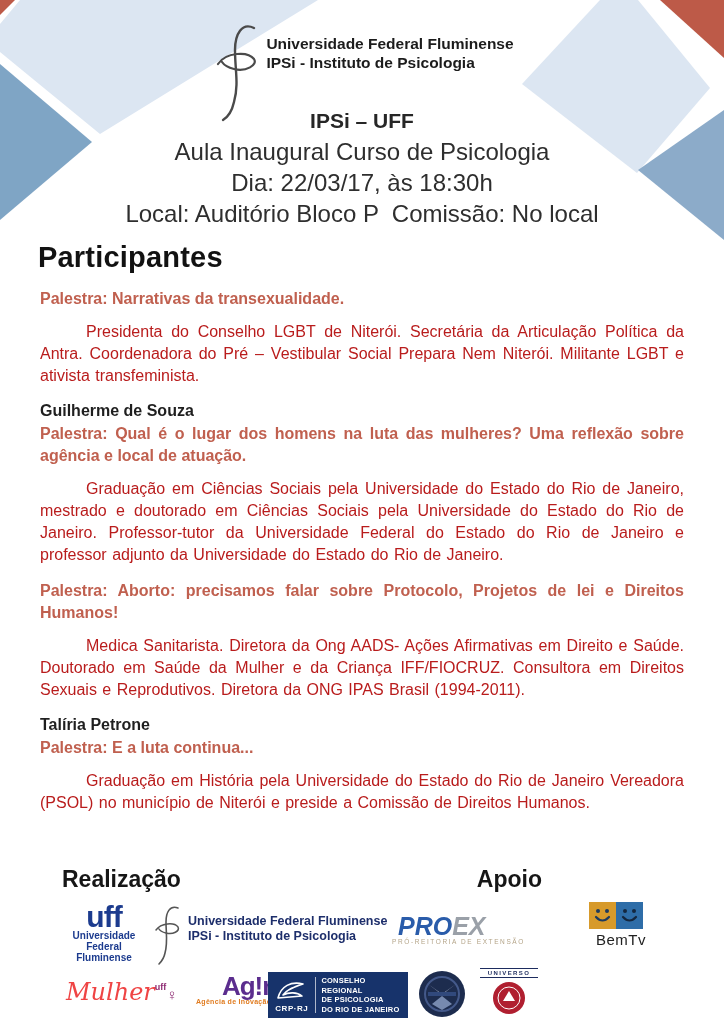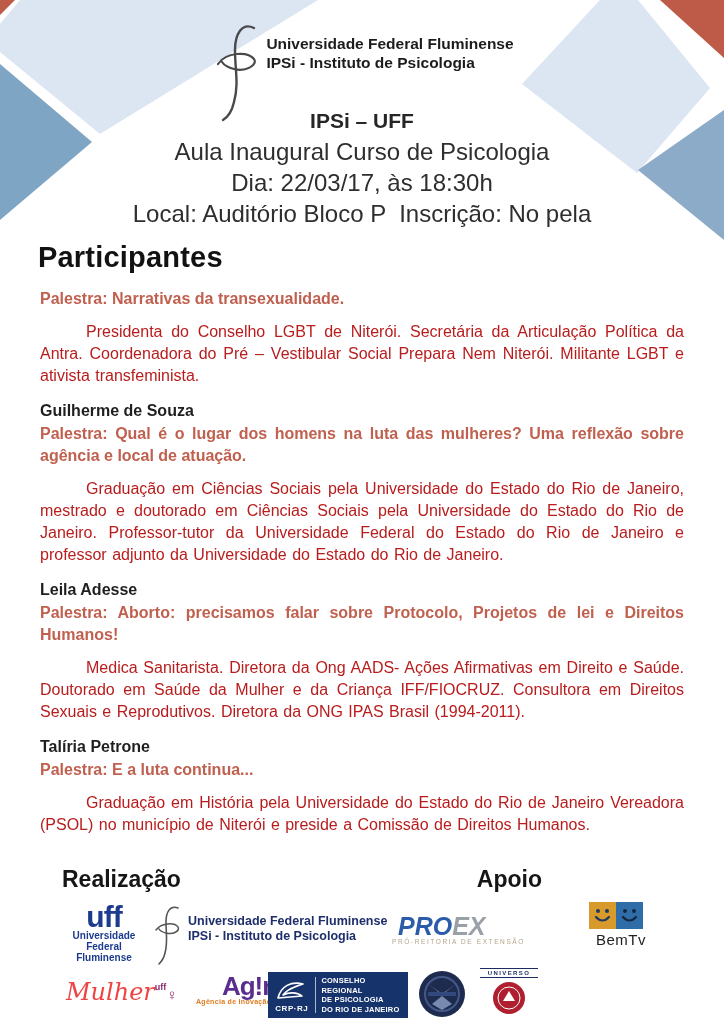--- a/index.html
+++ b/index.html
@@ -96,39 +96,38 @@
     <div class="brand-text">
       <div>Universidade Federal Fluminense</div>
       <div>IPSi - Instituto de Psicologia</div>
     </div>
   </header>
 
   <section class="event-title">
     <div class="t1">IPSi – UFF</div>
     <div class="t2">Aula Inaugural Curso de Psicologia</div>
     <div class="t2">Dia: 22/03/17, às 18:30h</div>
-    <div class="t2">Local: Auditório Bloco P  Inscrição: No pela</div>
+    <div class="t2">Local: Auditório Bloco P  Comissão: No local</div>
   </section>
 
   <main>
     <h1 class="participants-heading">Participantes</h1>
 
     <div class="speaker">
       <div class="speaker-talk">Palestra: Narrativas da transexualidade.</div>
       <div class="speaker-bio">Presidenta do Conselho LGBT de Niterói. Secretária da Articulação Política da Antra. Coordenadora do Pré – Vestibular Social Prepara Nem Niterói. Militante LGBT e ativista transfeminista.</div>
     </div>
 
     <div class="speaker">
       <div class="speaker-name">Guilherme de Souza</div>
       <div class="speaker-talk">Palestra: Qual é o lugar dos homens na luta das mulheres? Uma reflexão sobre agência e local de atuação.</div>
       <div class="speaker-bio">Graduação em Ciências Sociais pela Universidade do Estado do Rio de Janeiro, mestrado e doutorado em Ciências Sociais pela Universidade do Estado do Rio de Janeiro. Professor-tutor da Universidade Federal do Estado do Rio de Janeiro e professor adjunto da Universidade do Estado do Rio de Janeiro.</div>
     </div>
 
     <div class="speaker">
-      <div class="speaker-name">Leila Adesse</div>
       <div class="speaker-talk">Palestra: Aborto: precisamos falar sobre Protocolo, Projetos de lei e Direitos Humanos!</div>
       <div class="speaker-bio">Medica Sanitarista. Diretora da Ong AADS- Ações Afirmativas em Direito e Saúde. Doutorado em Saúde da Mulher e da Criança IFF/FIOCRUZ. Consultora em Direitos Sexuais e Reprodutivos. Diretora da ONG IPAS Brasil (1994-2011).</div>
     </div>
 
     <div class="speaker">
       <div class="speaker-name">Talíria Petrone</div>
       <div class="speaker-talk">Palestra: E a luta continua...</div>
       <div class="speaker-bio">Graduação em História pela Universidade do Estado do Rio de Janeiro Vereadora (PSOL) no município de Niterói e preside a Comissão de Direitos Humanos.</div>
     </div>
   </main>

